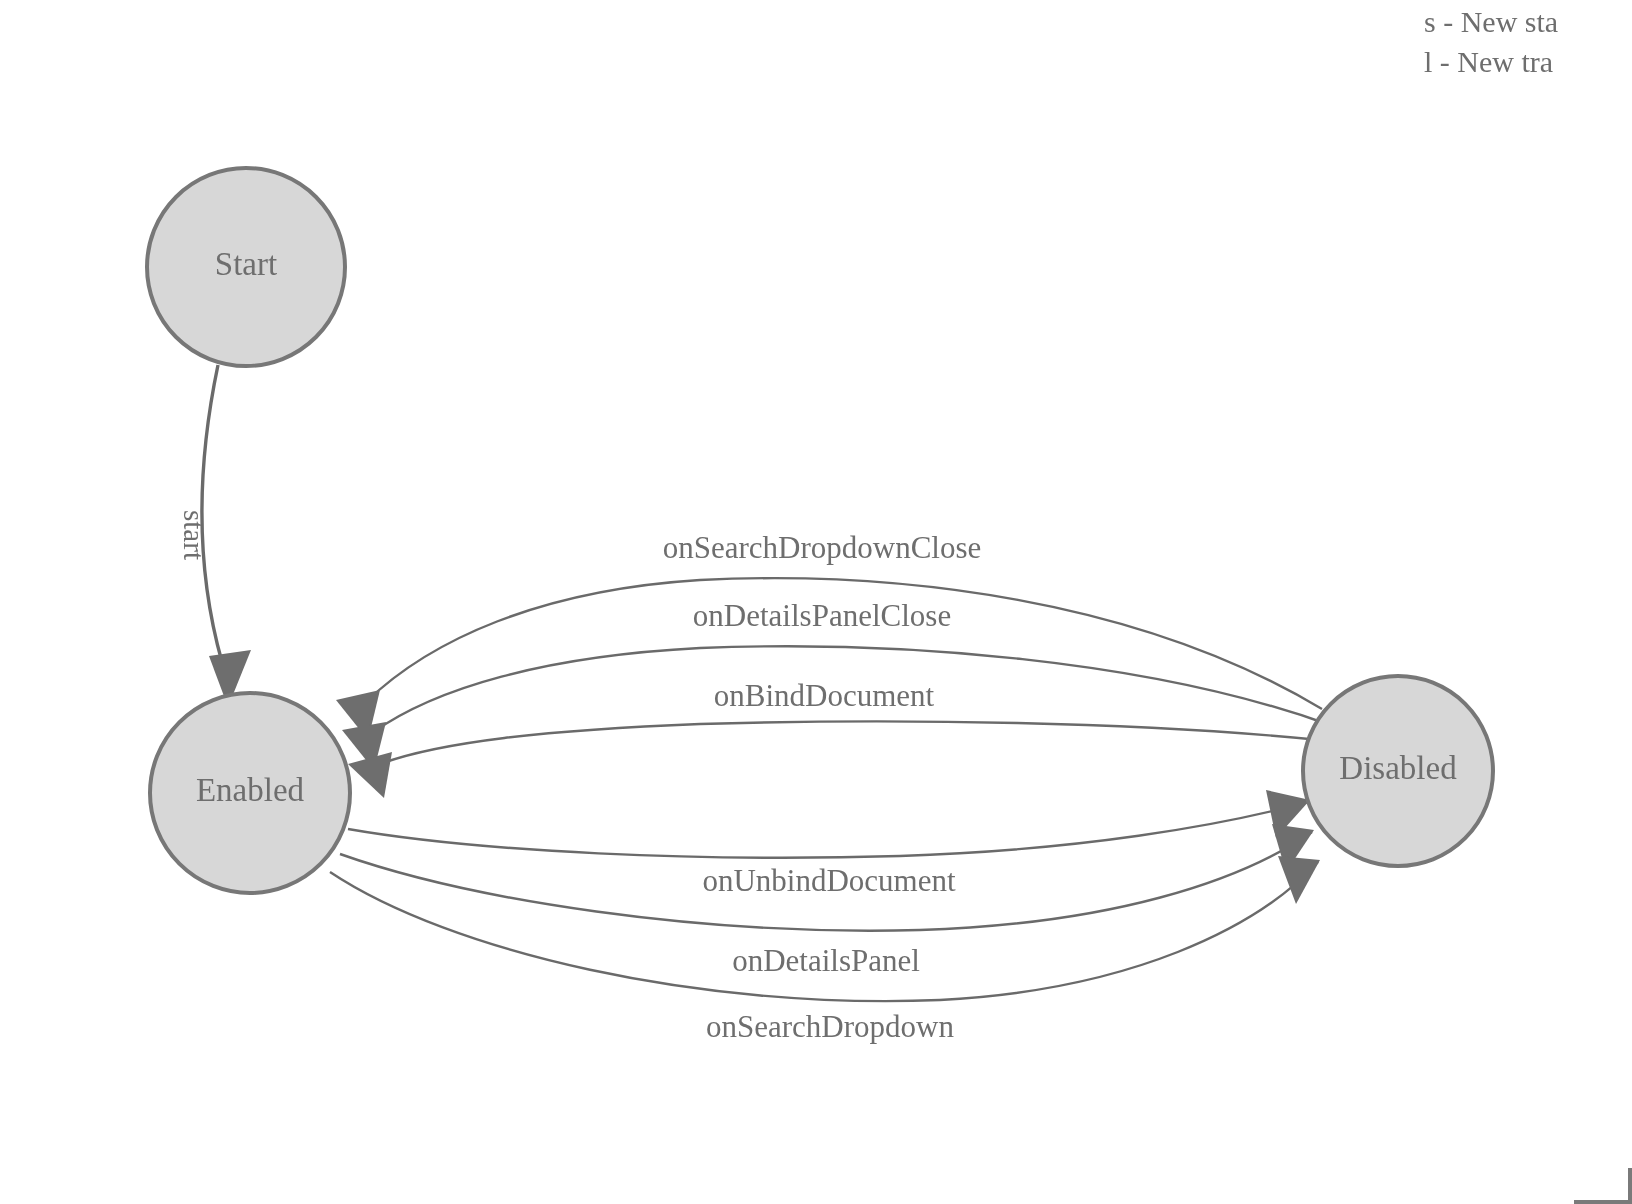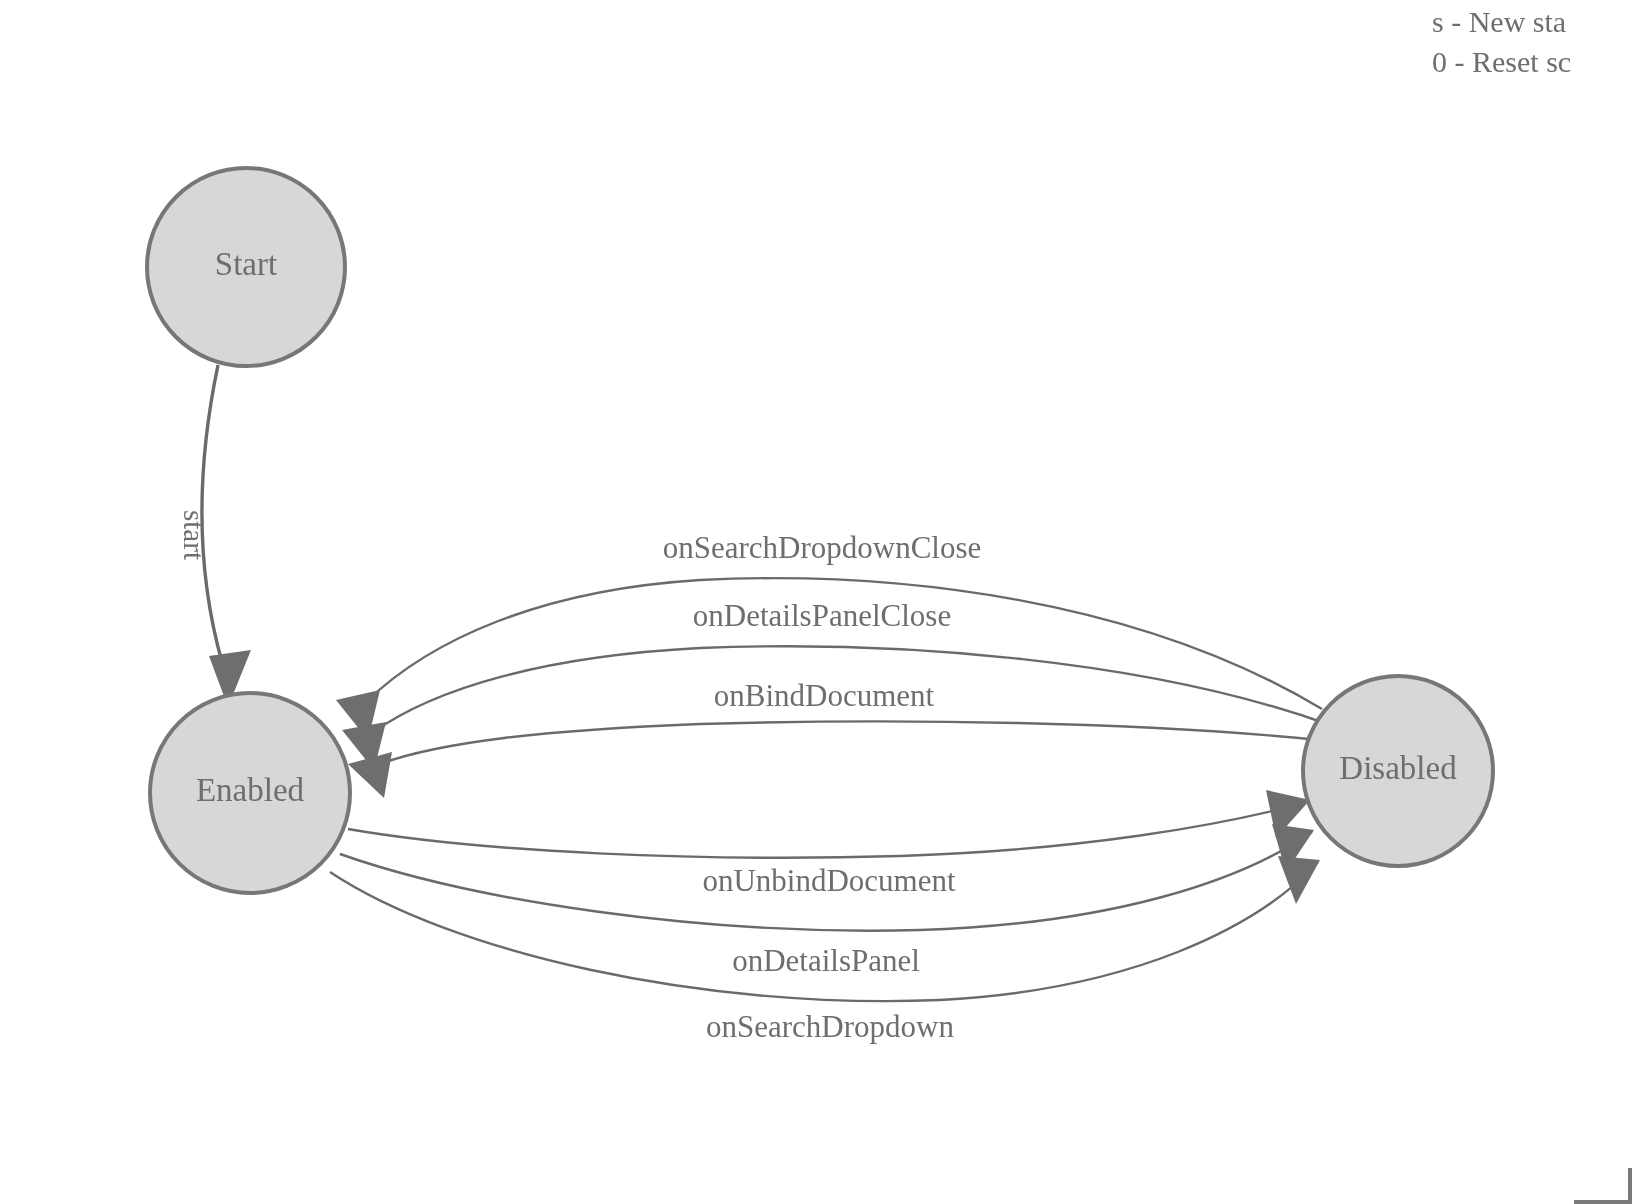--- a/index.html
+++ b/index.html
@@ -62,21 +62,21 @@
   .edge-label-rot {
     fill: #6e6e6e;
     font-family: "Liberation Serif", "DejaVu Serif", serif;
     font-size: 29px;
     text-anchor: middle;
     dominant-baseline: middle;
     white-space: pre;
   }
   #help-panel {
     position: absolute;
-    right: 8px;
+    right: 16px;
     top: 0;
     width: 200px;
     overflow: hidden;
     padding-top: 2px;
     pointer-events: auto;
   }
   .help-line {
     color: #6e6e6e;
     font-family: "Liberation Serif", "DejaVu Serif", serif;
     font-size: 30px;
@@ -177,21 +177,21 @@
     <text class="edge-label" x="829" y="884">onUnbindDocument</text>
 
     <text class="edge-label" x="826" y="964">onDetailsPanel</text>
 
     <text class="edge-label" x="830" y="1030">onSearchDropdown</text>
 
   </svg>
 
   <div id="help-panel">
     <div class="help-line">s - New sta</div>
-    <div class="help-line">0 - Reset sc</div>
+    <div class="help-line">l - New tra</div>
   </div>
 
   <div id="corner-bracket">
     <div class="cb-v"></div>
     <div class="cb-h"></div>
   </div>
 
 </div>
 
 </body></html>

